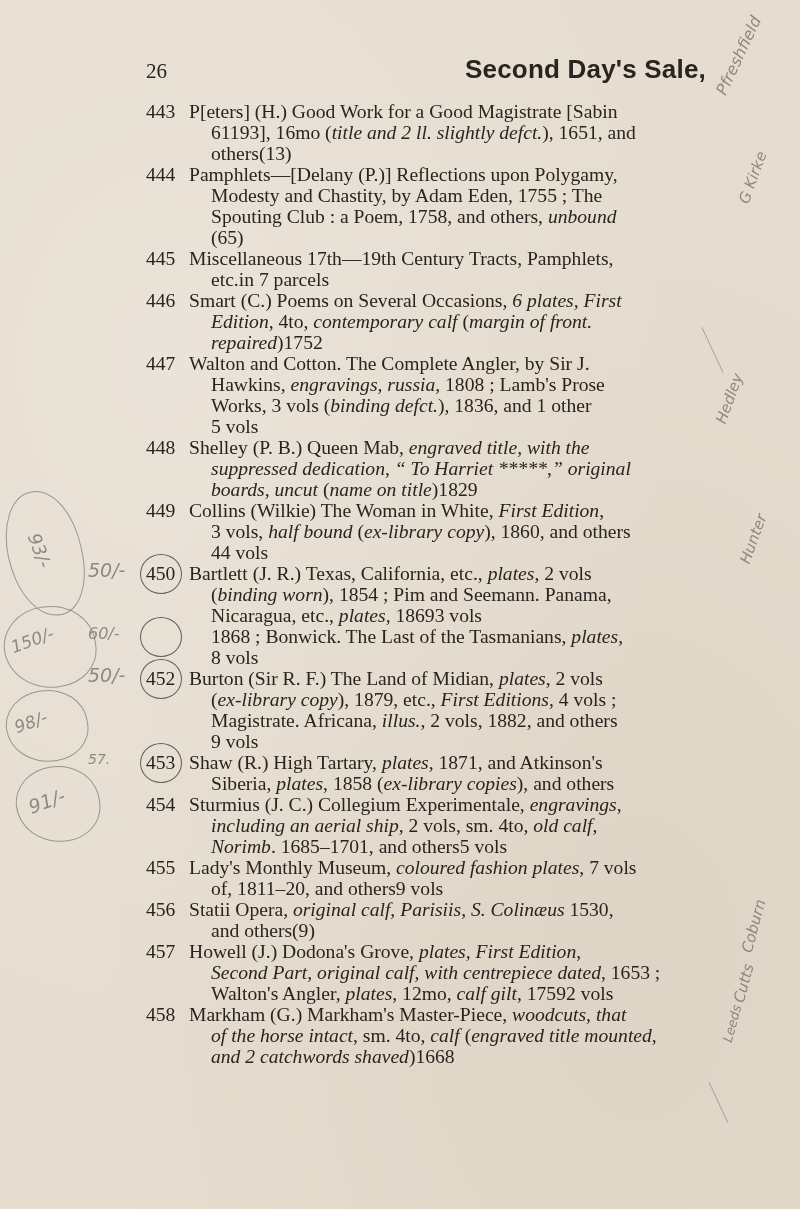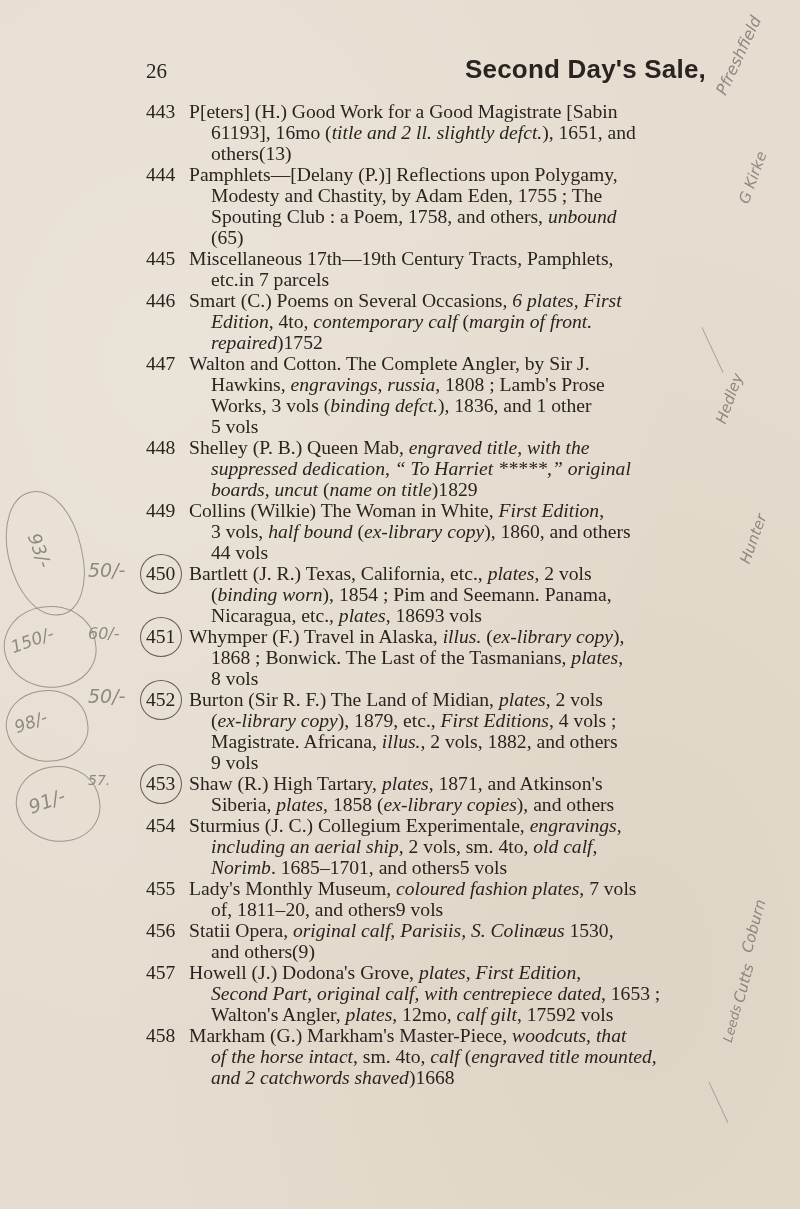--- a/index.html
+++ b/index.html
@@ -145,23 +145,20 @@
           <span><span>(</span><span class="it">binding worn</span><span>), 1854 ;  Pim and Seemann. Panama,</span></span>
         </div>
         <div class="line cont">
           <span><span>Nicaragua, etc., </span><span class="it">plates</span><span>, 1869</span></span>
           <span class="qty">3 vols</span>
         </div>
         <span class="circle"></span>
         <span class="pencil" style="left: -58px; top: -3px; font-size: 19px;">50/-</span>
       </div>
       <div class="lot">
-        <div class="line first">
-          <span><span class="lot-num circled">451</span><span>Whymper (F.) Travel in Alaska, </span><span class="it">illus.</span><span> (</span><span class="it">ex-library copy</span><span>),</span></span>
-        </div>
         <div class="line cont">
           <span><span>1868 ;  Bonwick. The Last of the Tasmanians, </span><span class="it">plates</span><span>,</span></span>
         </div>
         <div class="line cont">
           <span class="qty">8 vols</span>
         </div>
         <span class="circle"></span>
         <span class="pencil" style="left: -58px; top: -3px; font-size: 16px;">60/-</span>
       </div>
       <div class="lot">

